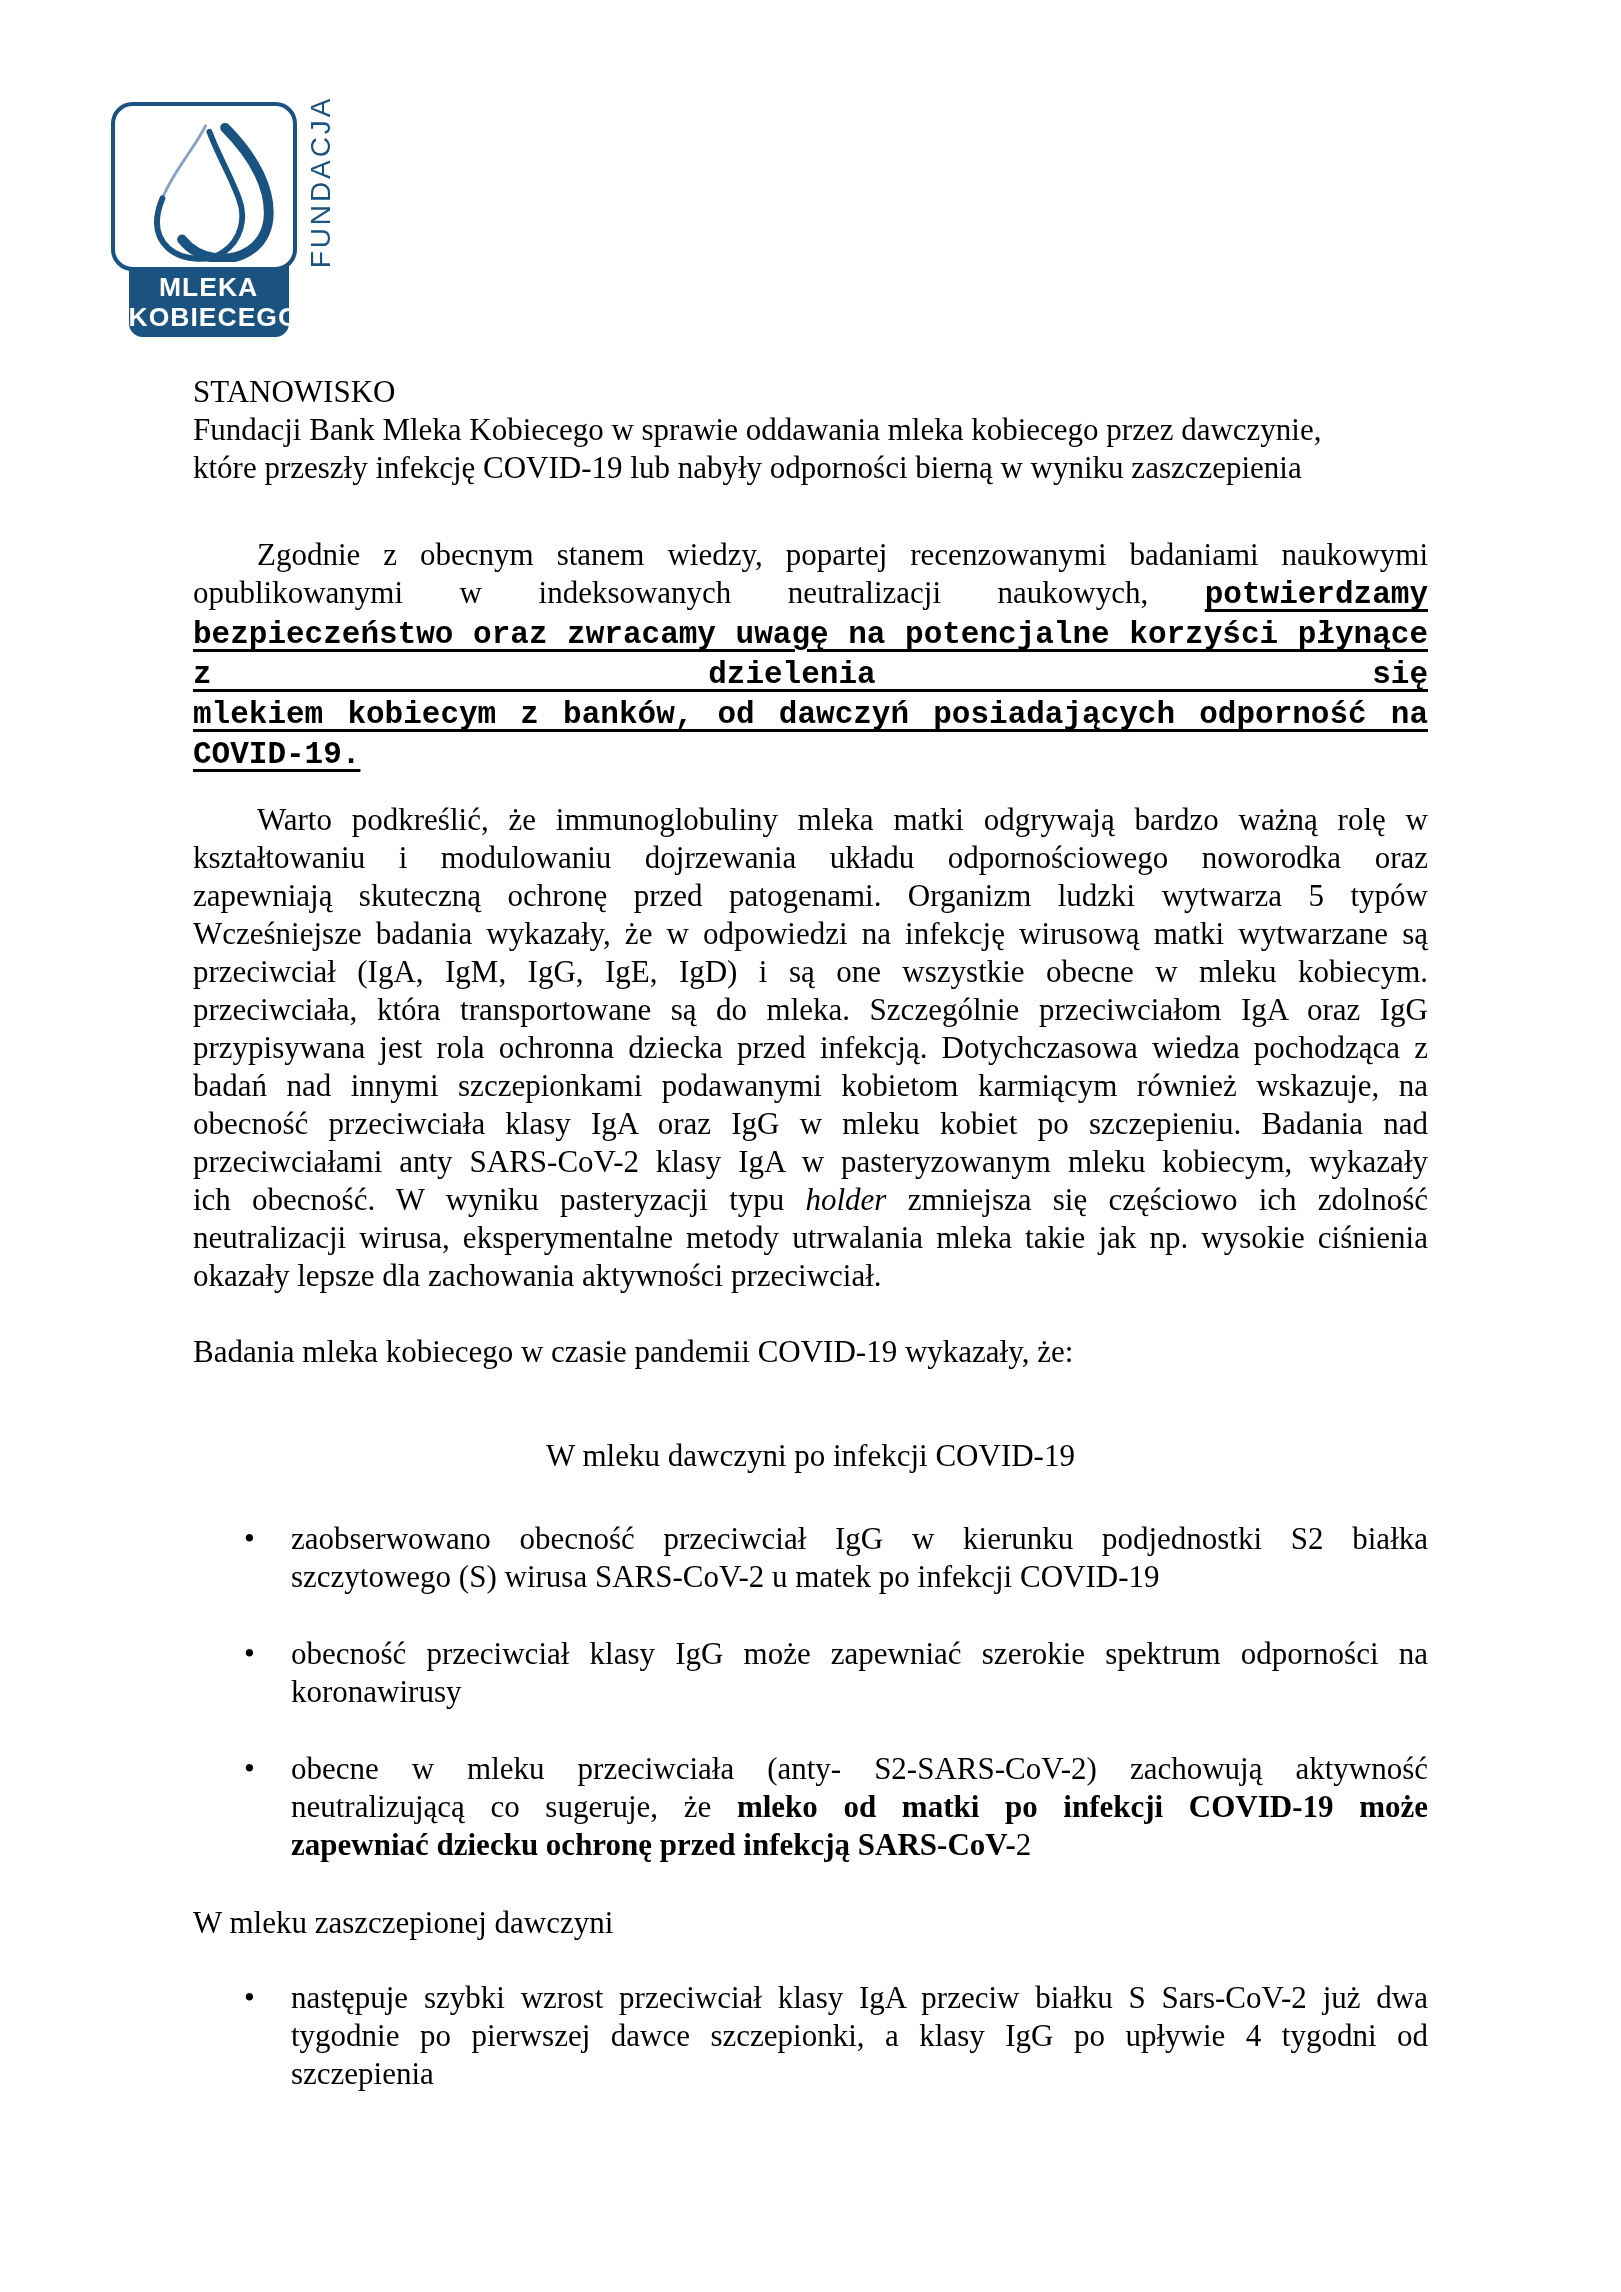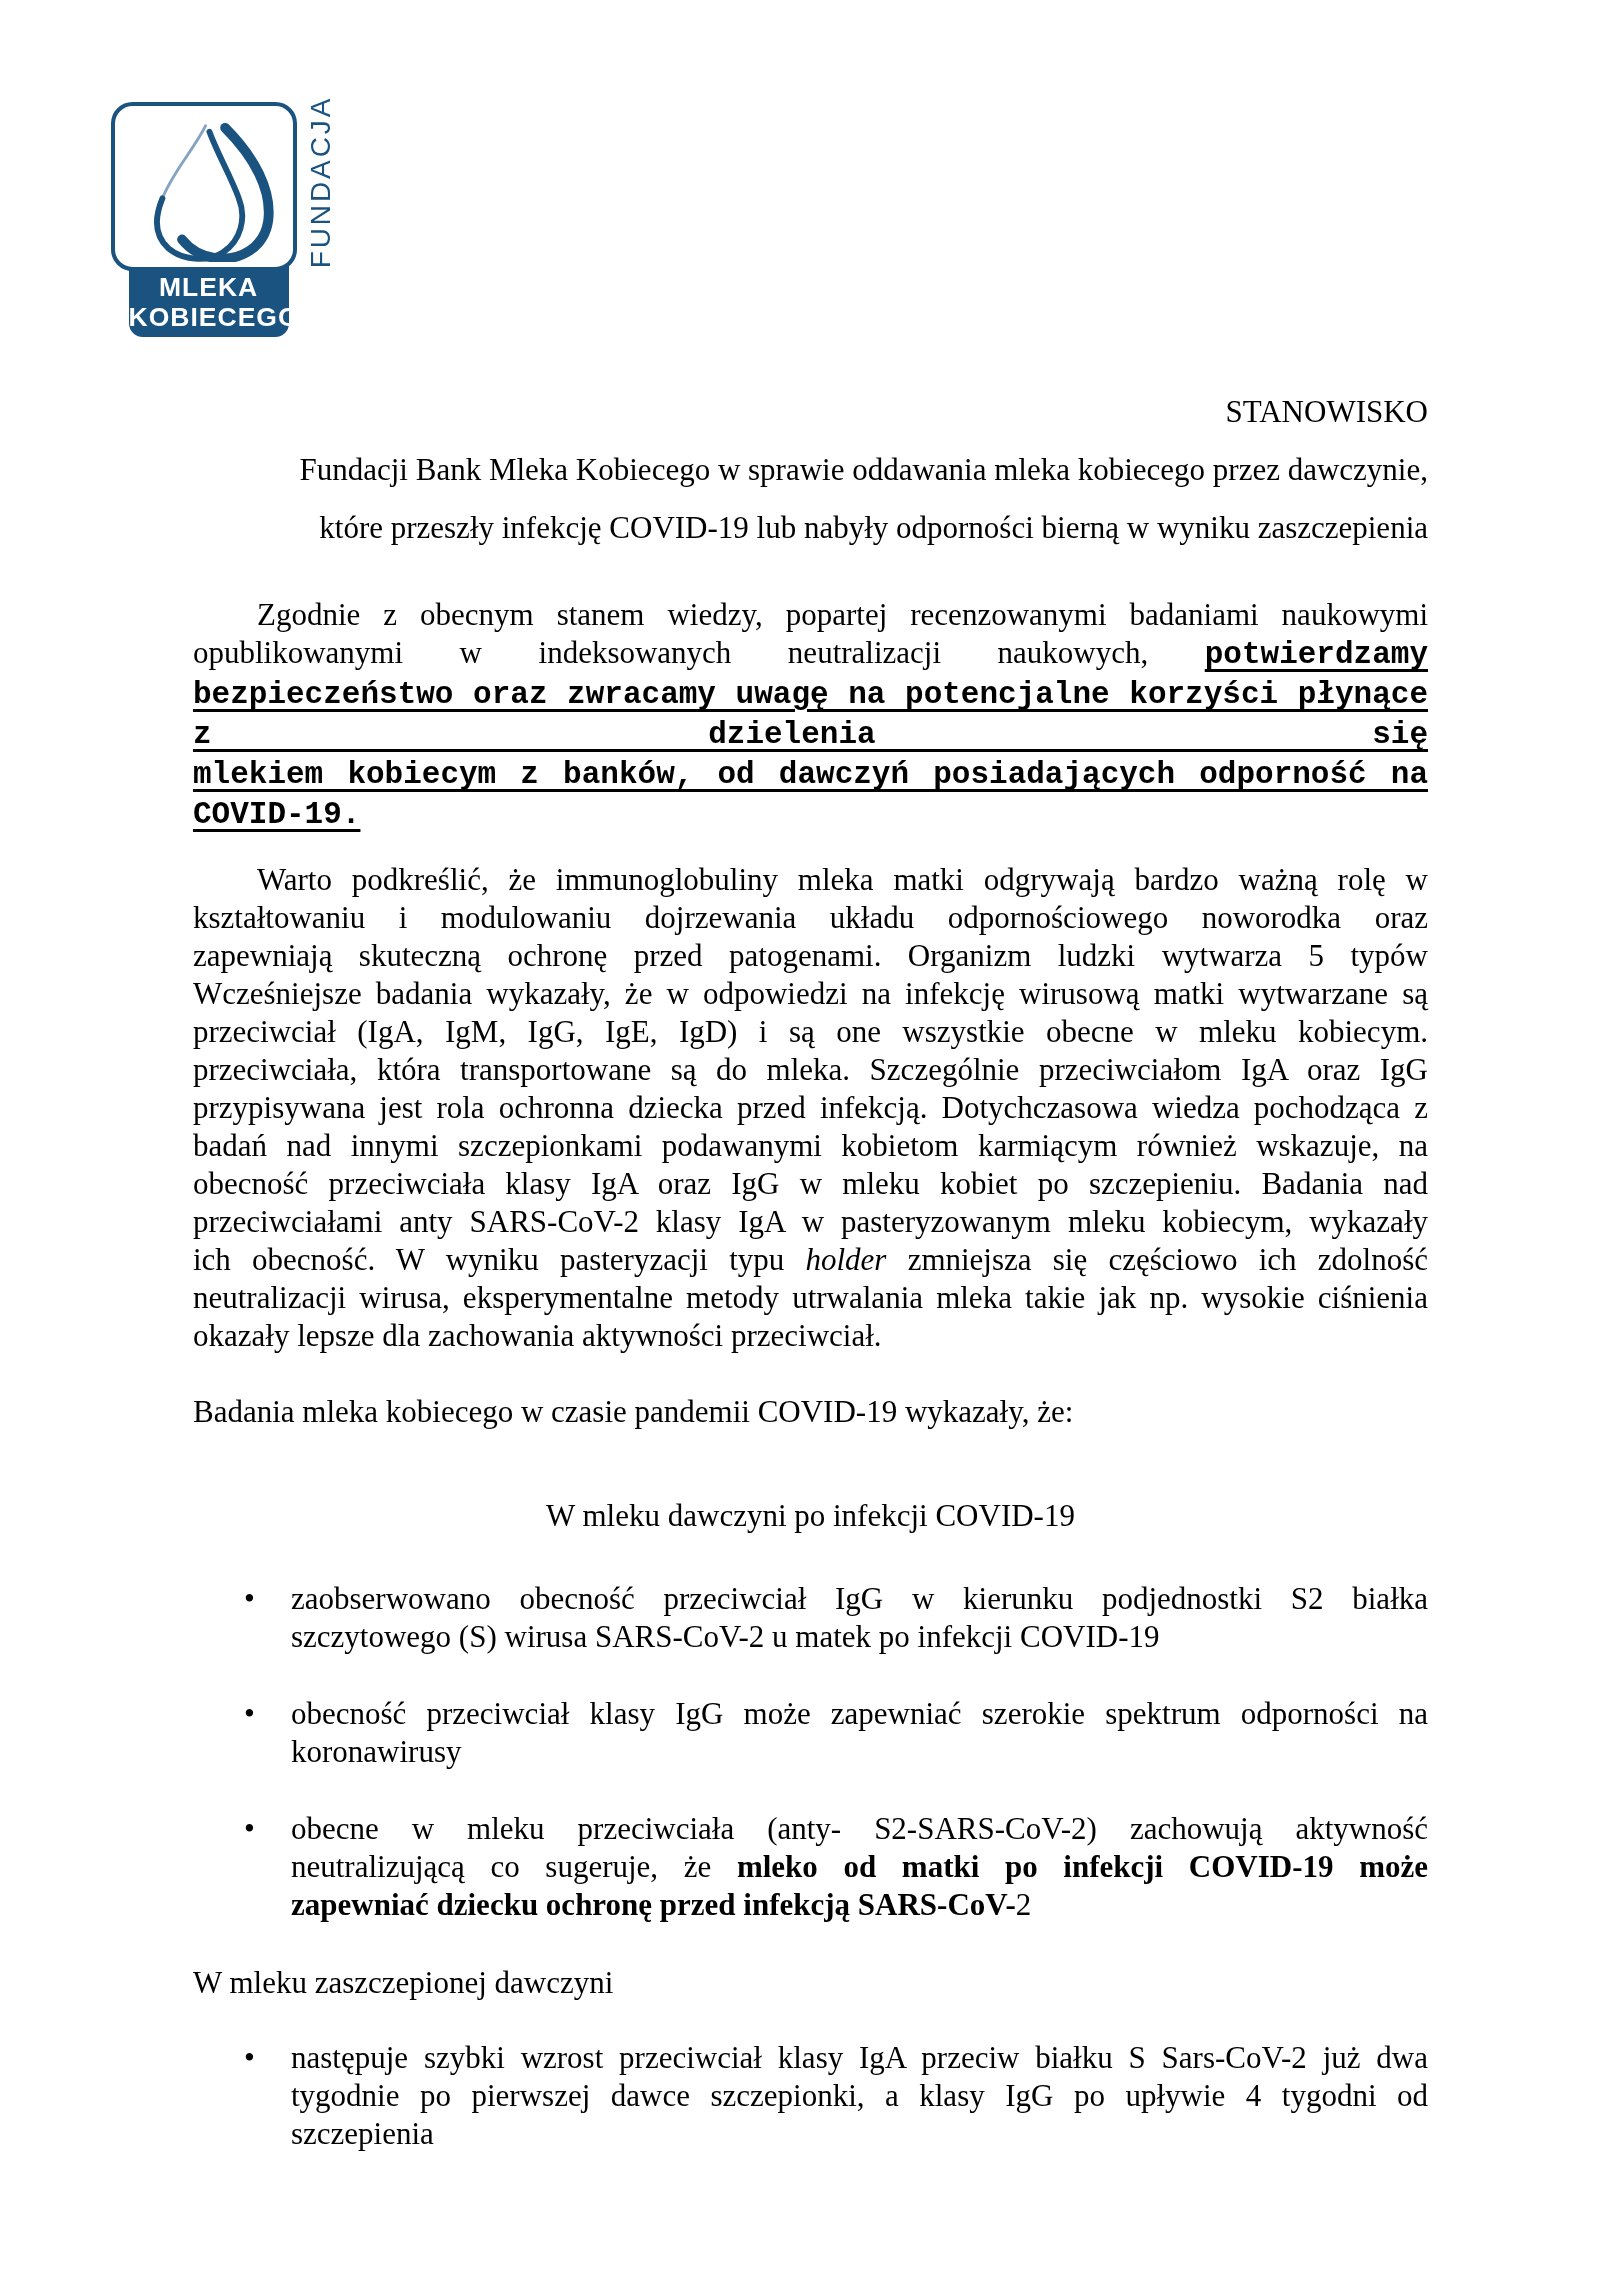--- a/index.html
+++ b/index.html
@@ -33,21 +33,21 @@
     transform:translate(-50%,-50%) rotate(-90deg);
     white-space:nowrap;font-family:"Liberation Sans", sans-serif;
     font-size:28px;letter-spacing:2.9px;color:var(--brand,#1a5380);font-weight:500;
   }
   
   .page-content{
     position:absolute;left:0;top:0;width:1621px;
     padding:373px 193px 0 193px;box-sizing:border-box;
     font-size:31px;line-height:38px;
   }
-  .center{text-align:right;margin-top:20px;}
+  .center{text-align:left;}
   .jline{
     text-align:justify;text-align-last:justify;
     -moz-text-align-last:justify;white-space:normal;
   }
   .jline.last{text-align-last:left;-moz-text-align-last:left;}
   .jline.indent{text-indent:64px;}
   .ul{text-decoration:underline;text-decoration-thickness:2.9px;text-underline-offset:5.9px;font-family:Liberation Mono, monospace;}
   .para1{margin-top:49px;}
   .para2{margin-top:27.4px;}
   .findings-intro{margin-top:38px;}

